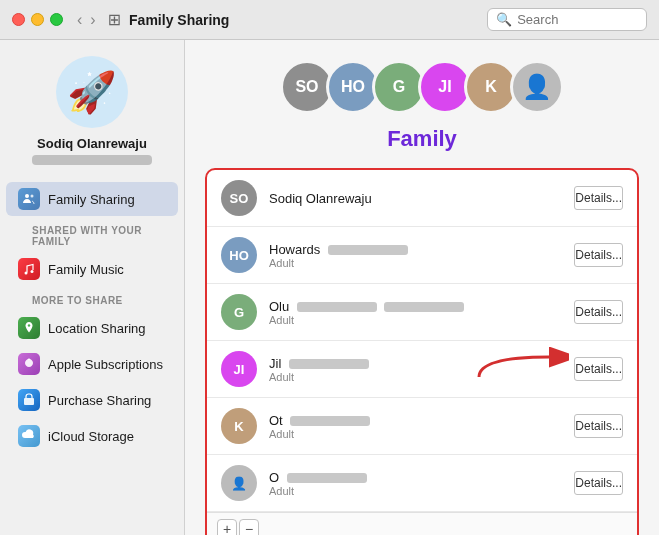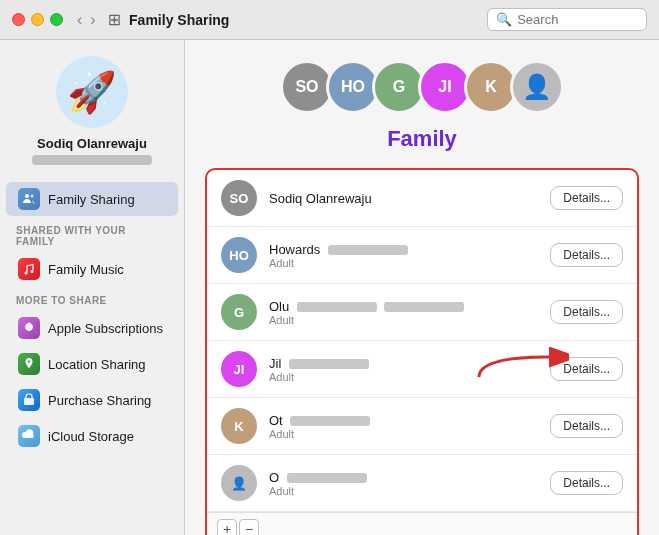--- a/index.html
+++ b/index.html
@@ -156,21 +156,21 @@
       flex-shrink: 0;
     }
     .sidebar-item-label {
       font-size: 13px;
       color: #1a1a1a;
     }
     .sidebar-section-label {
       font-size: 10px;
       font-weight: 600;
       color: #888;
-      padding: 8px 16px 4px;
+      padding: 8px 32px 4px;
       text-transform: uppercase;
       letter-spacing: 0.5px;
     }
     .icon-family-sharing {
       background: linear-gradient(135deg, #5b9bd5, #4a7cb5);
     }
     .icon-apple-music {
       background: linear-gradient(135deg, #fc3c44, #d01c24);
     }
     .icon-apple-subs {
@@ -274,24 +274,24 @@
       background: #c8c8c8;
       border-radius: 3px;
       vertical-align: middle;
       margin-left: 4px;
     }
     .member-role {
       font-size: 11px;
       color: #888;
     }
     .details-btn {
-      padding: 4px 12px;
+      padding: 4px 0;
       background: white;
       border: 1px solid #c0c0c0;
-      border-radius: 9px;
+      border-radius: 3px;
       font-size: 12px;
       color: #333;
       cursor: pointer;
       flex-shrink: 0;
     }
 
     
     .table-controls {
       display: flex;
       gap: 2px;
@@ -386,37 +386,37 @@
           <circle cx="4" cy="11" r="1.5" fill="white"></circle>
           <circle cx="10" cy="9.5" r="1.5" fill="white"></circle>
         </svg>
       </div>
       <span class="sidebar-item-label">Family Music</span>
     </div>
 
     <div class="sidebar-section-label">MORE TO SHARE</div>
 
     <div class="sidebar-item">
+      <div class="sidebar-item-icon icon-location">
+        <svg width="14" height="14" viewBox="0 0 14 14" fill="none">
+          <path d="M7 1C5.1 1 3.5 2.6 3.5 4.5c0 2.8 3.5 7 3.5 7s3.5-4.2 3.5-7C10.5 2.6 8.9 1 7 1z" fill="white"></path>
+          <circle cx="7" cy="4.5" r="1.2" fill="#4caf50"></circle>
+        </svg>
+      </div>
+      <span class="sidebar-item-label">Location Sharing</span>
+    </div>
+
+    <div class="sidebar-item">
       <div class="sidebar-item-icon icon-apple-subs">
         <svg width="14" height="14" viewBox="0 0 14 14" fill="none">
           <path d="M7 2C4.8 2 3 3.8 3 6s1.8 4 4 4 4-1.8 4-4-1.8-4-4-4z" fill="white" opacity="0.9"></path>
           <path d="M7 1L8.5 3h-3L7 1z" fill="white"></path>
         </svg>
       </div>
       <span class="sidebar-item-label">Apple Subscriptions</span>
-    </div>
-
-    <div class="sidebar-item">
-      <div class="sidebar-item-icon icon-location">
-        <svg width="14" height="14" viewBox="0 0 14 14" fill="none">
-          <path d="M7 1C5.1 1 3.5 2.6 3.5 4.5c0 2.8 3.5 7 3.5 7s3.5-4.2 3.5-7C10.5 2.6 8.9 1 7 1z" fill="white"></path>
-          <circle cx="7" cy="4.5" r="1.2" fill="#4caf50"></circle>
-        </svg>
-      </div>
-      <span class="sidebar-item-label">Location Sharing</span>
     </div>
 
     <div class="sidebar-item">
       <div class="sidebar-item-icon icon-purchase">
         <svg width="14" height="14" viewBox="0 0 14 14" fill="none">
           <rect x="2" y="5" width="10" height="7" rx="1" fill="white" opacity="0.9"></rect>
           <path d="M4 5V3.5C4 2.1 5.1 1 6.5 1h1C8.9 1 10 2.1 10 3.5V5" stroke="white" stroke-width="1.2" fill="none"></path>
         </svg>
       </div>
       <span class="sidebar-item-label">Purchase Sharing</span>

